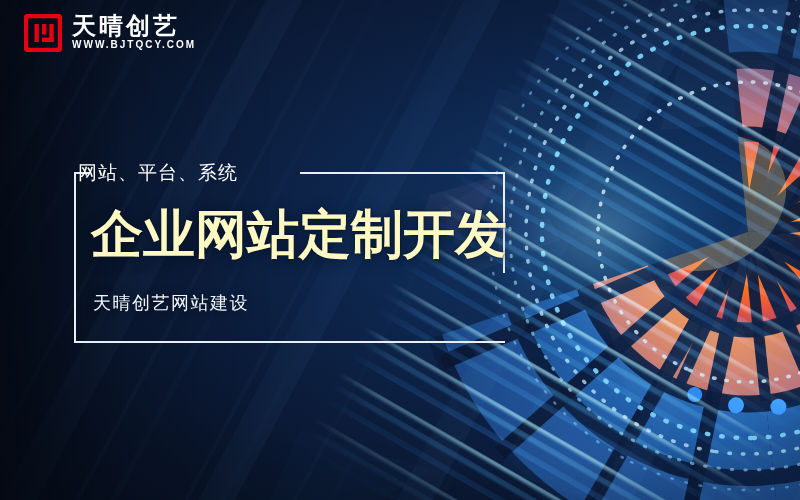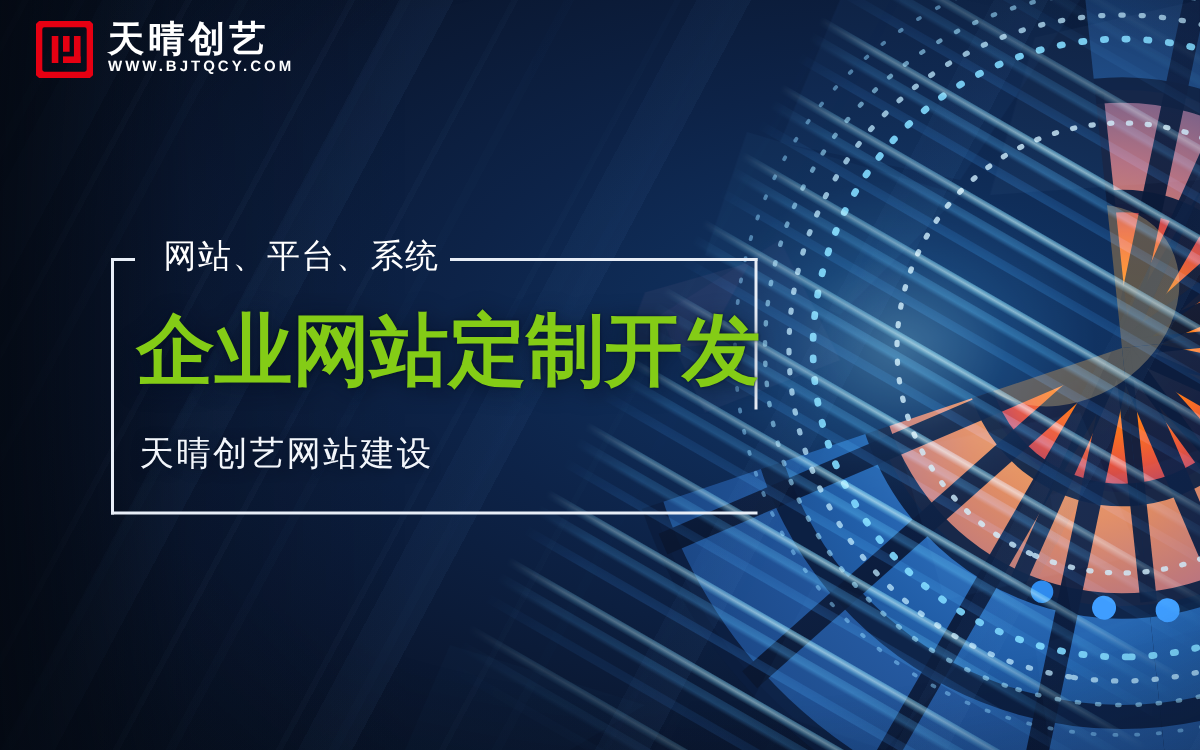--- a/index.html
+++ b/index.html
@@ -161,44 +161,44 @@
 
   .frame-line { position: absolute; background: #e8eef7; }
   .frame-left      { left: 74px;  top: 172px; width: 2px;  height: 171px; }
   .frame-top-stub  { left: 74px;  top: 172px; width: 16px; height: 2px; }
   .frame-top-long  { left: 300px; top: 172px; width: 205px;height: 2px; }
   .frame-right     { left: 503px; top: 172px; width: 2px;  height: 101px; }
   .frame-bottom    { left: 74px;  top: 341px; width: 431px;height: 2px; }
 
   .eyebrow {
     position: absolute;
-    left: 109px; top: 160px;
-    font-size: 22px;
+    left: 78px; top: 160px;
+    font-size: 19px;
     line-height: 24px;
     color: #ffffff;
     letter-spacing: 1px;
     font-family: "DejaVu Sans", "Liberation Sans", sans-serif;
     white-space: nowrap;
   }
   .headline {
     position: absolute;
     left: 91px; top: 203px;
     font-size: 52px;
     line-height: 62px;
     font-weight: 700;
-    color: #84cc16;
+    color: #fef9c3;
     letter-spacing: 0px;
     white-space: nowrap;
     font-family: "DejaVu Sans", "Liberation Sans", sans-serif;
     text-shadow: 0 2px 14px rgba(4,14,32,.75), 0 0 2px rgba(10,22,44,.9);
   }
   .subtitle {
     position: absolute;
     left: 93px; top: 288px;
-    font-size: 23px;
+    font-size: 18px;
     line-height: 30px;
     color: #f2f6fb;
     letter-spacing: 1.5px;
     white-space: nowrap;
     font-family: "DejaVu Sans", "Liberation Sans", sans-serif;
     text-shadow: 0 1px 8px rgba(4,14,32,.7);
   }
 </style>
 </head>
 <body>

